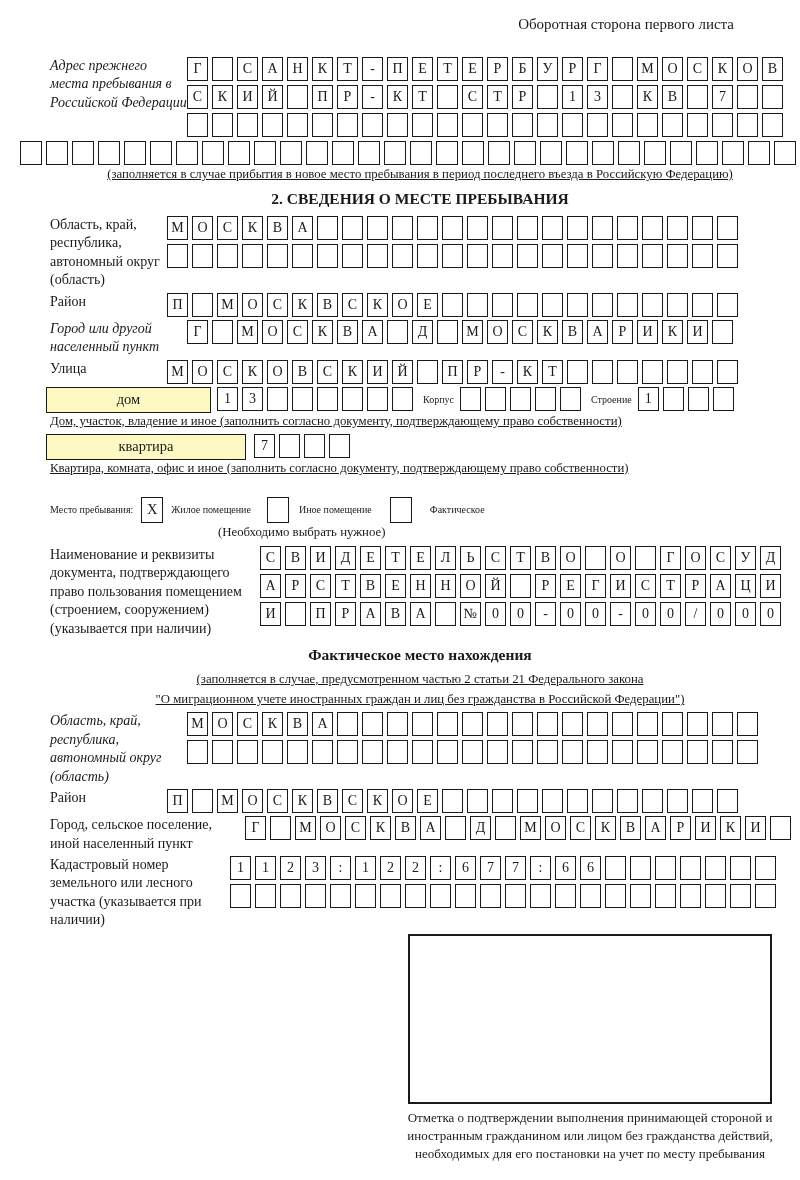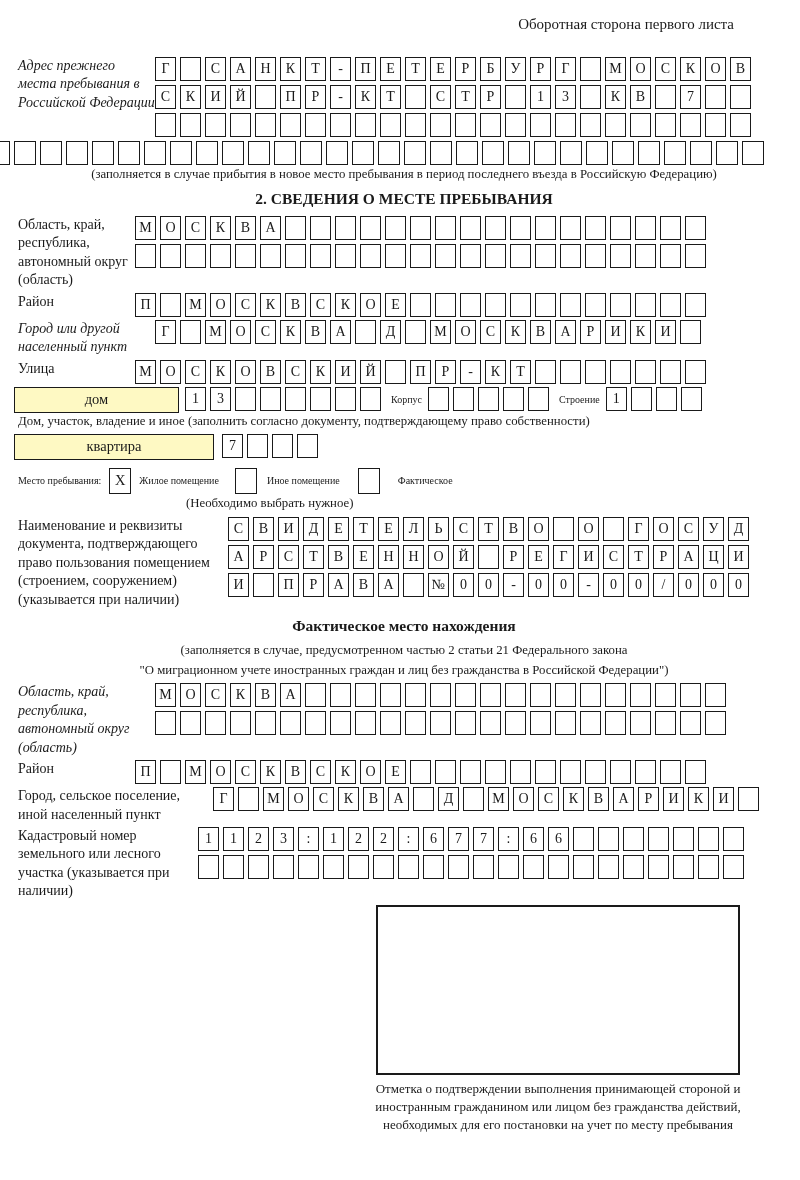--- a/index.html
+++ b/index.html
@@ -1,49 +1,49 @@
 <!DOCTYPE html>
 <html><head>
 <meta charset="utf-8">
 <style>
   html,body{margin:0;padding:0;}
   body{
     width:800px;height:1180px;background:#ffffff;color:#1a1a1a;
     font-family:"Liberation Serif","DejaVu Serif",serif;
     overflow:hidden;
   }
-  .page{padding:16px 10px 0 18px;box-sizing:border-box;width:800px;}
+  .page{padding:16px 10px 0 50px;box-sizing:border-box;width:800px;}
   .hdr{text-align:right;font-size:15px;padding-right:56px;margin-bottom:24px;}
   .frow{display:flex;align-items:flex-start;margin-bottom:3px;}
   .lbl{font-size:14px;line-height:1.32;flex:0 0 auto;}
   .w117{width:117px;} .w137{width:137px;font-style:italic;} .w180{width:180px;} .w195{width:195px;} .w210{width:210px;}
   .cellrows{display:flex;flex-direction:column;gap:4px;flex:0 0 auto;}
   .crow{display:flex;gap:4px;flex-wrap:nowrap;}
   .cell{
     box-sizing:border-box;width:21px;height:24px;border:1.6px solid #1a1a1a;
     font-size:14px;line-height:21px;text-align:center;flex:0 0 auto;background:#fff;
   }
   .crow.wide .cell{width:22px;}
-  .note{font-size:12.8px;margin:1px 0 5px;}
+  .note{font-size:12.8px;margin:1px 0 5px;text-decoration:underline;}
   .center{text-align:center;}
   .sec-title{font-weight:bold;font-size:15.5px;text-align:center;margin:8px 0 8px;}
   .boxlabel{
     box-sizing:border-box;border:1.6px solid #1a1a1a;height:26px;text-align:center;
     font-size:14.5px;line-height:23px;flex:0 0 auto;background:#fef9c3;
   }
   .house-box{width:165px;} .apt-box{width:200px;}
   .inline-lbl{font-size:10px;line-height:26px;flex:0 0 auto;}
   .checkbox{
     box-sizing:border-box;width:22px;height:26px;border:1.6px solid #1a1a1a;text-align:center;
     font-size:14.5px;line-height:23px;flex:0 0 auto;background:#fff;
   }
   .houserow{margin-left:-4px;display:flex;align-items:flex-start;}
   .gap6{width:6px;flex:0 0 auto;} .gap10{width:10px;flex:0 0 auto;} .gap8{width:8px;flex:0 0 auto;}
   .fullrow{margin-left:-30px;margin-top:4px;margin-bottom:2px;}
-  .stayrow{display:flex;align-items:flex-start;margin-top:8px;}
+  .stayrow{display:flex;align-items:flex-start;margin-top:21px;}
   .staynote{margin-left:168px;font-size:12.8px;margin-top:2px;margin-bottom:6px;}
   .stamp-box{margin-left:358px;width:364px;height:170px;border:2px solid #1a1a1a;margin-top:4px;box-sizing:border-box;background:#fff;}
   .stamp-note{margin-left:352px;width:376px;text-align:center;font-size:13px;line-height:1.38;margin-top:5px;}
   .mt6{}
 </style>
 </head>
 <body>
 
 <div class="page">
 
@@ -348,20 +348,21 @@
   <div class="houserow">
     <div class="boxlabel apt-box">квартира</div>
     <div class="gap8"></div>
     <div class="crow">
         <div class="cell">7</div>
         <div class="cell"></div>
         <div class="cell"></div>
         <div class="cell"></div>
       </div>
   </div>
+  <div class="note">Квартира, комната, офис и иное (заполнить согласно документу, подтверждающему право собственности)</div>
 
   <div class="stayrow">
     <div class="inline-lbl">Место пребывания:</div>
     <div class="gap8"></div>
     <div class="checkbox">X</div>
     <div class="gap8"></div>
     <div class="inline-lbl">Жилое помещение</div>
     <div class="gap10"></div>
       <div class="gap6"></div>
     <div class="checkbox"></div>

